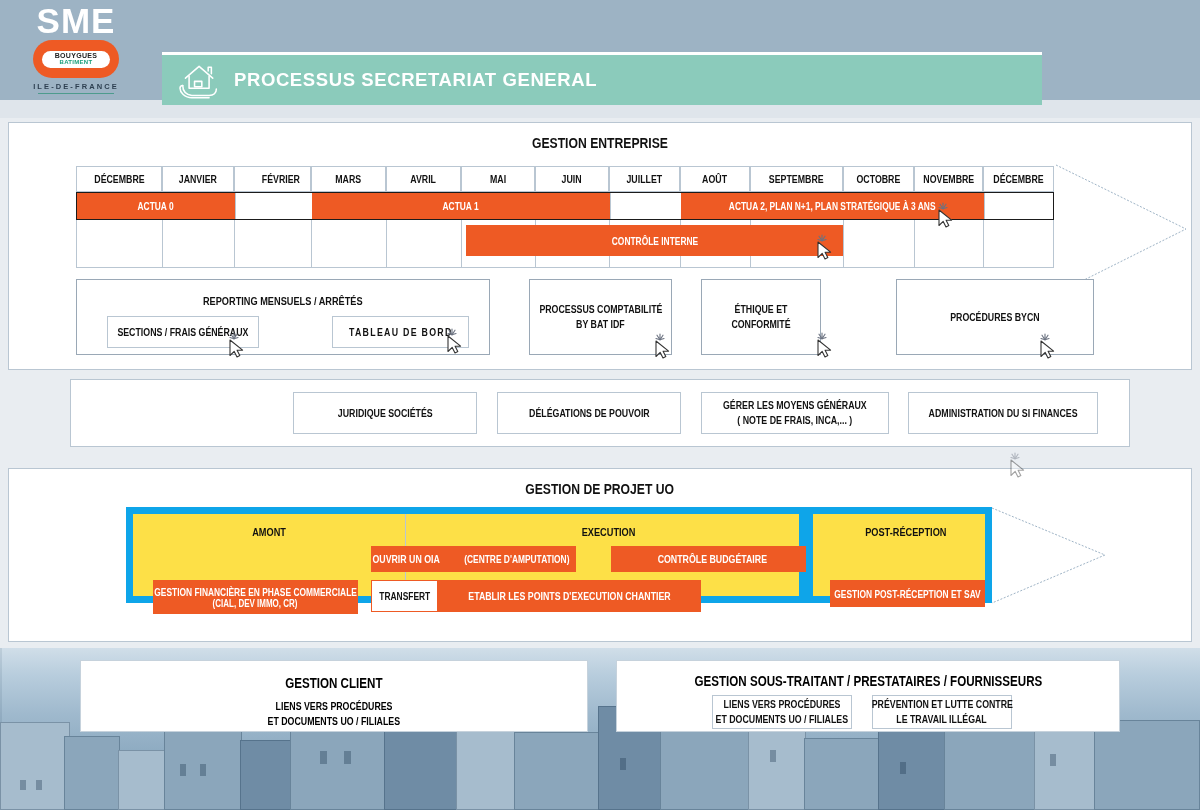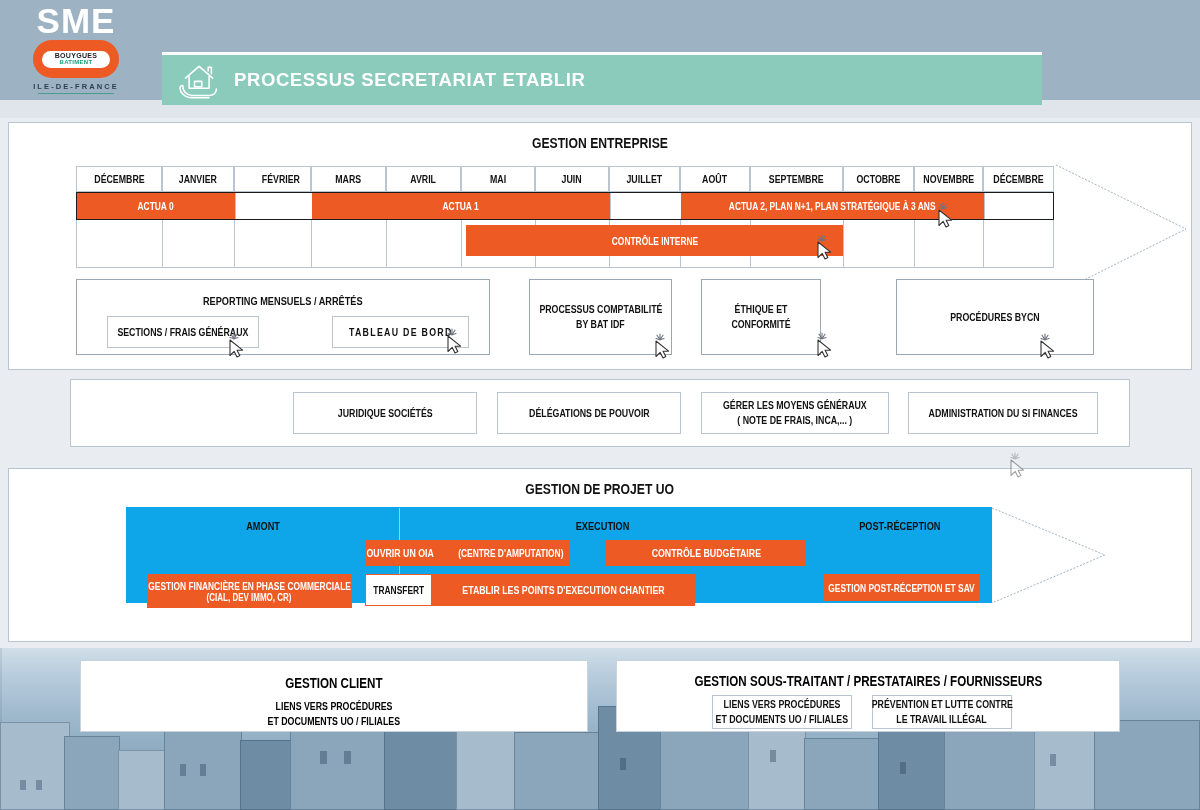--- a/index.html
+++ b/index.html
@@ -78,21 +78,21 @@
   .obar{position:absolute;background:#ee5a24;display:flex;align-items:center;justify-content:center;}
   .obar span{color:#fff;font-size:10.5px;}
 
   
   .box{position:absolute;border:1px solid #b9c6d2;box-sizing:border-box;background:#fff;
     display:flex;flex-direction:column;align-items:center;justify-content:center;text-align:center;}
   .box span{font-size:11px;color:#111;line-height:15px;}
   .box.dk{border-color:#9aa8b6;}
 
   
-  .ppanel{position:absolute;border:1px solid #0ea5e9;box-sizing:border-box;background:#0ea5e9;}
+  .ppanel{position:absolute;border:7px solid #0ea5e9;box-sizing:border-box;background:#fde047;}
   .vdiv{position:absolute;width:1px;background:#b9c6d2;}
   .collab{position:absolute;text-align:center;font-size:11.5px;color:#111;width:100%;}
 
   
   .cursor{position:absolute;width:26px;height:28px;pointer-events:none;}
   .sm{font-size:8.6px;}
 </style>
 </head>
 <body>
 
@@ -148,21 +148,21 @@
     <svg class="hicon" viewBox="0 0 48 44">
       <g fill="none" stroke="#ffffff" stroke-width="1.7" stroke-linejoin="round" stroke-linecap="round">
         <path d="M8 20 L23 7 L38 20"></path>
         <path d="M12 18 V31 H34 V18"></path>
         <path d="M33 12 V8 H36.5 V15"></path>
         <rect x="18" y="23.5" width="8" height="6"></rect>
         <path d="M5 28 C5 34 9 38 15 39 L34 39 C39 39 42 36 42 32"></path>
         <path d="M5 28 C3 28 2 29.5 2 31 C2 35.5 7 41.5 15 41.5 L34 41.5"></path>
       </g>
     </svg>
-    <div class="btitle">PROCESSUS SECRETARIAT ETABLIR</div>
+    <div class="btitle">PROCESSUS SECRETARIAT GENERAL</div>
   </div>
 
   <div class="panel" style="left:8px;top:122px;width:1184px;height:248px;">
     <div class="ptitle" style="position:absolute;left:0;top:12px;width:100%;">
       <span class="cond">GESTION ENTREPRISE</span>
     </div>
 
     <svg style="position:absolute;left:1045px;top:40px;" width="140" height="135">
       <path d="M2 2 L132 66 L2 131" fill="none" stroke="#9fb4c6" stroke-width="1" stroke-dasharray="2 1.6"></path>
     </svg>

